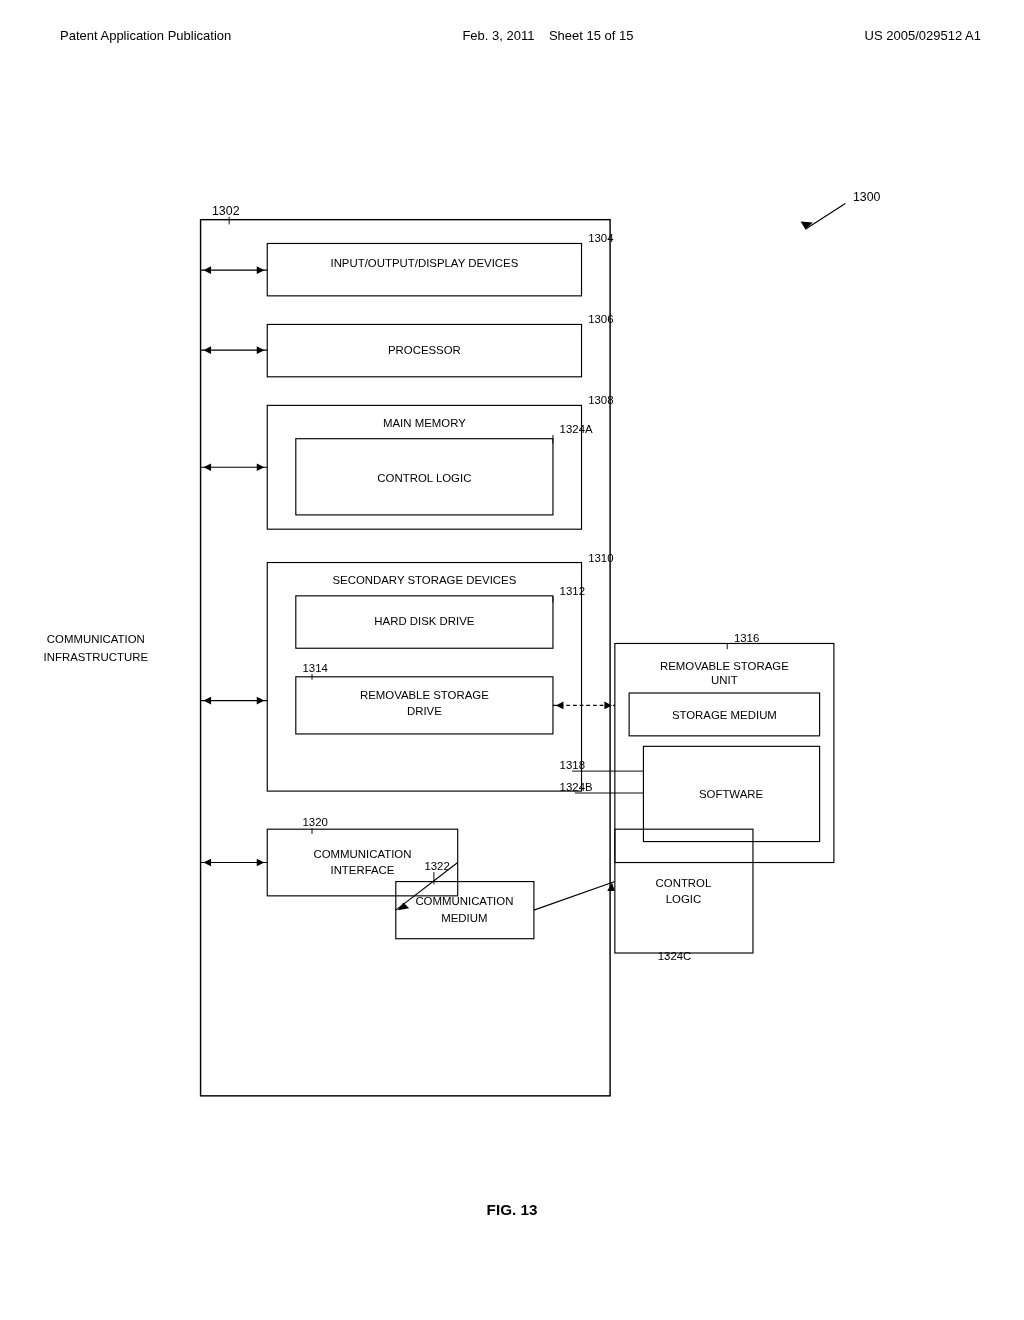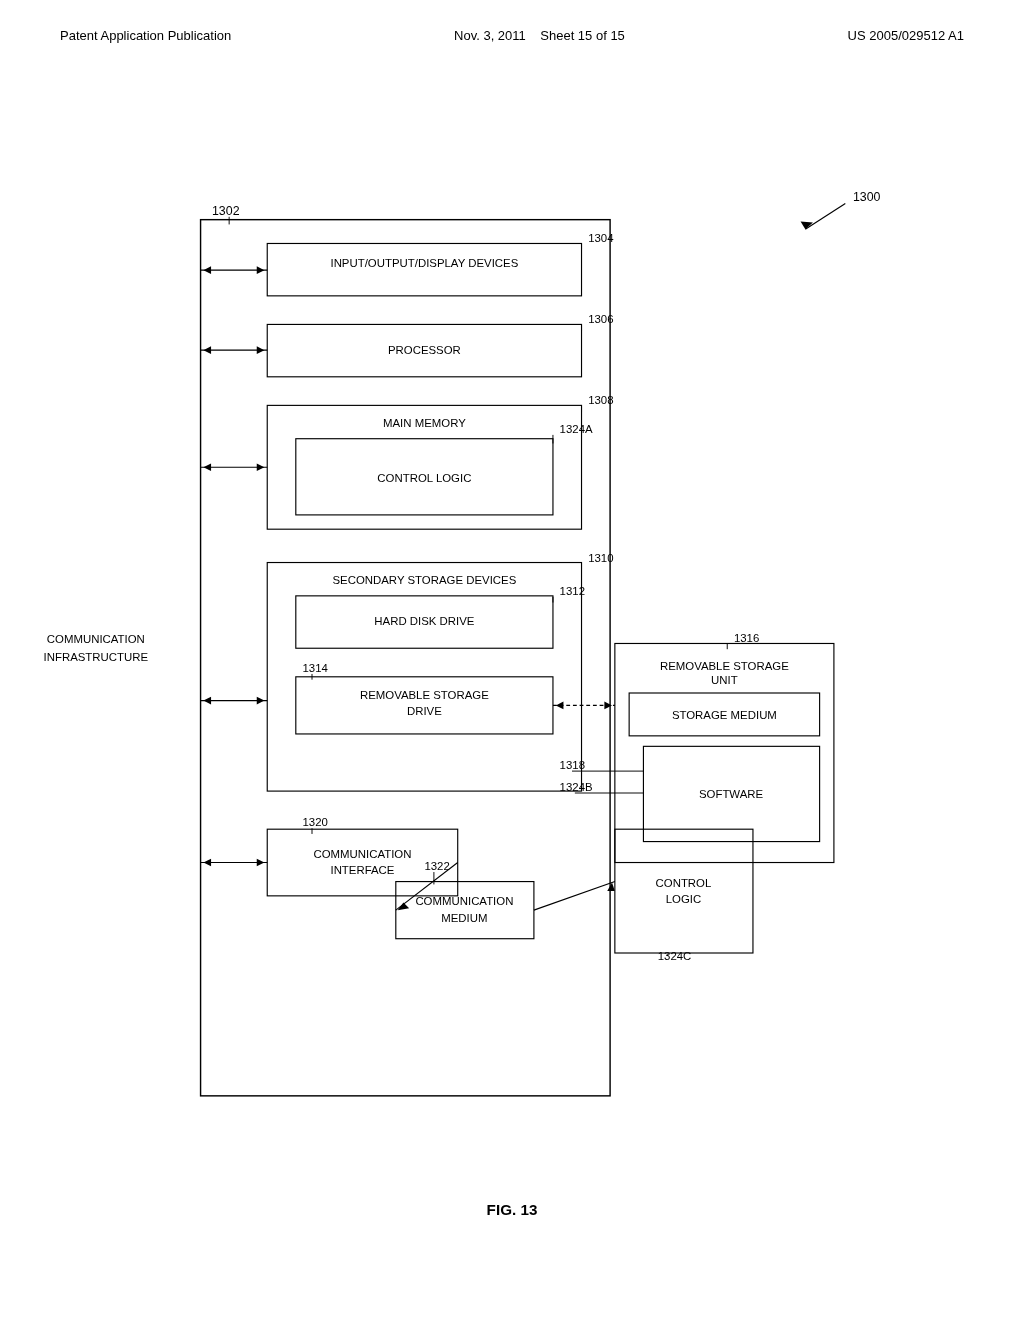--- a/index.html
+++ b/index.html
@@ -9,21 +9,21 @@
       width: 1024px;
       min-height: 1320px;
       position: relative;
       overflow: hidden;
     }
 
     .header {
       display: flex;
       justify-content: space-between;
       align-items: flex-start;
-      padding: 28px 60px 10px 60px;
+      padding: 28px 43px 10px 60px;
       font-size: 13px;
       color: #000;
     }
 
     .diagram-container {
       position: relative;
       width: 100%;
       height: 1200px;
     }
 
@@ -33,21 +33,21 @@
       width: 100%;
       height: 100%;
     }
   </style>
 </head>
 <body>
 
 <div class="header">
   <span>Patent Application Publication</span>
   <span>
-    <span>Nov. 3, 2011</span>&nbsp;&nbsp;&nbsp;
+    <span>Feb. 3, 2011</span>&nbsp;&nbsp;&nbsp;
     <span>Sheet 15 of 15</span>
   </span>
   <span>US 2005/029512 A1</span>
 </div>
 
 <div class="diagram-container">
   <svg class="diagram" viewBox="0 0 1024 1260">
 
     <text x="870" y="155" font-size="13" font-family="Arial">1300</text>
     <line x1="862" y1="158" x2="820" y2="185" stroke="#000" stroke-width="1.2"></line>

